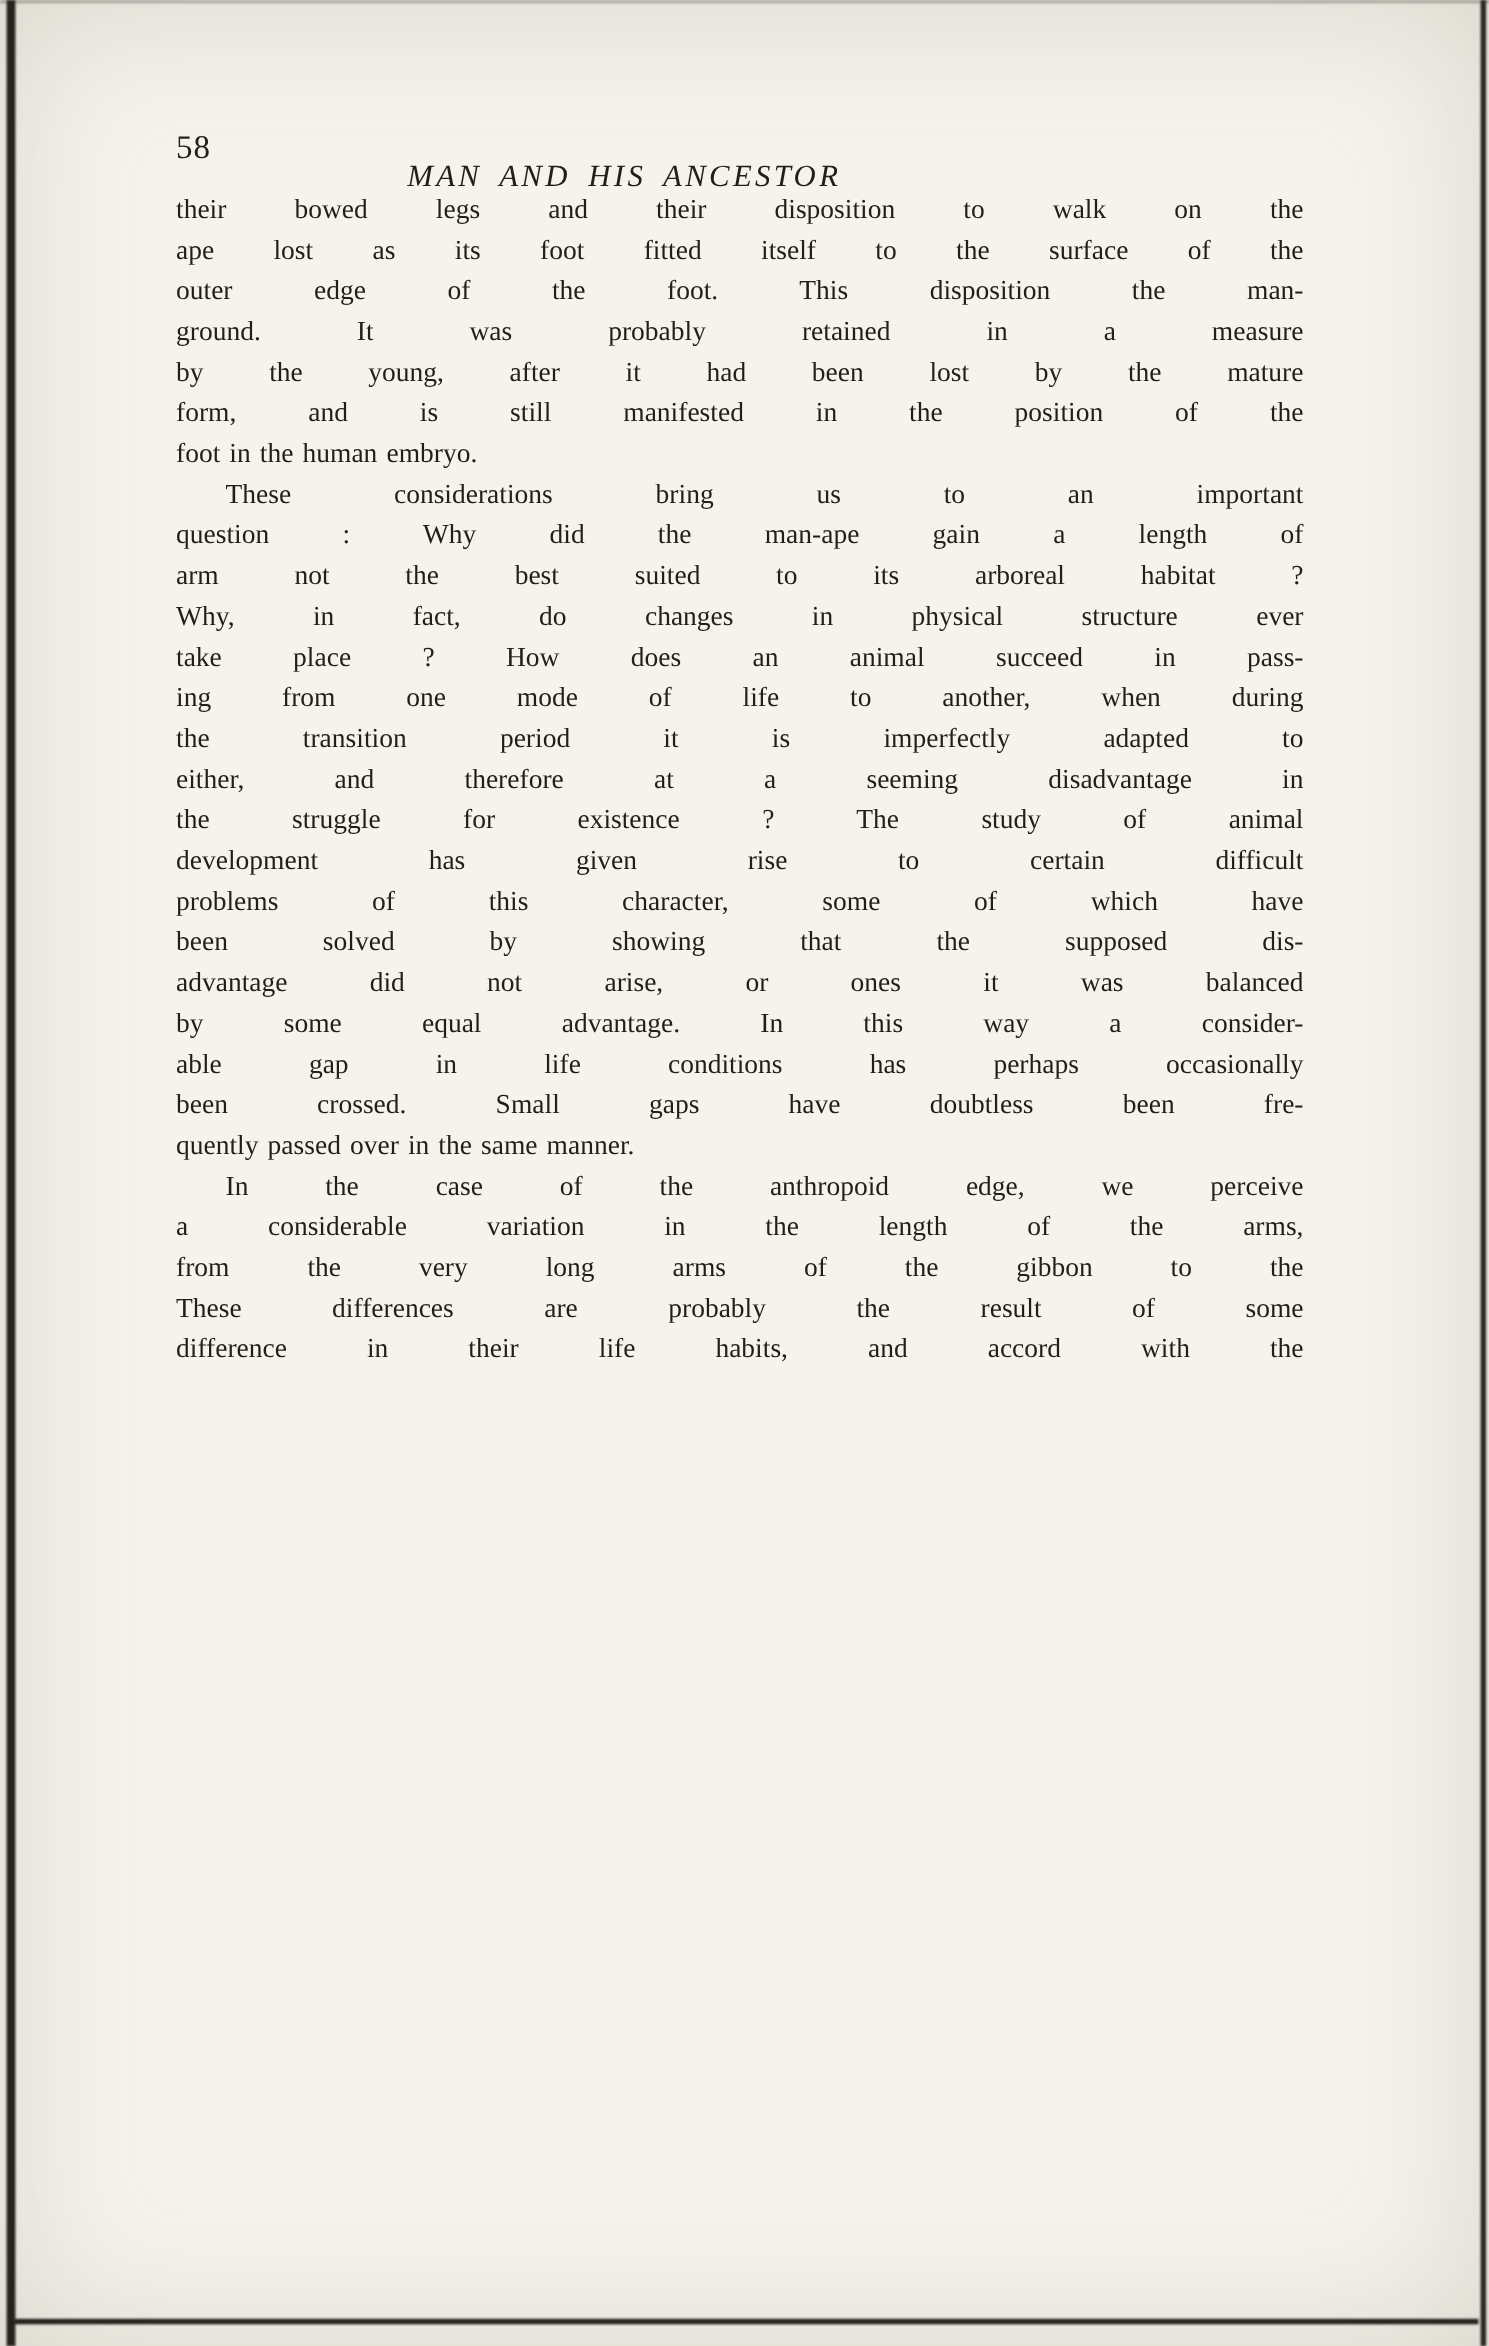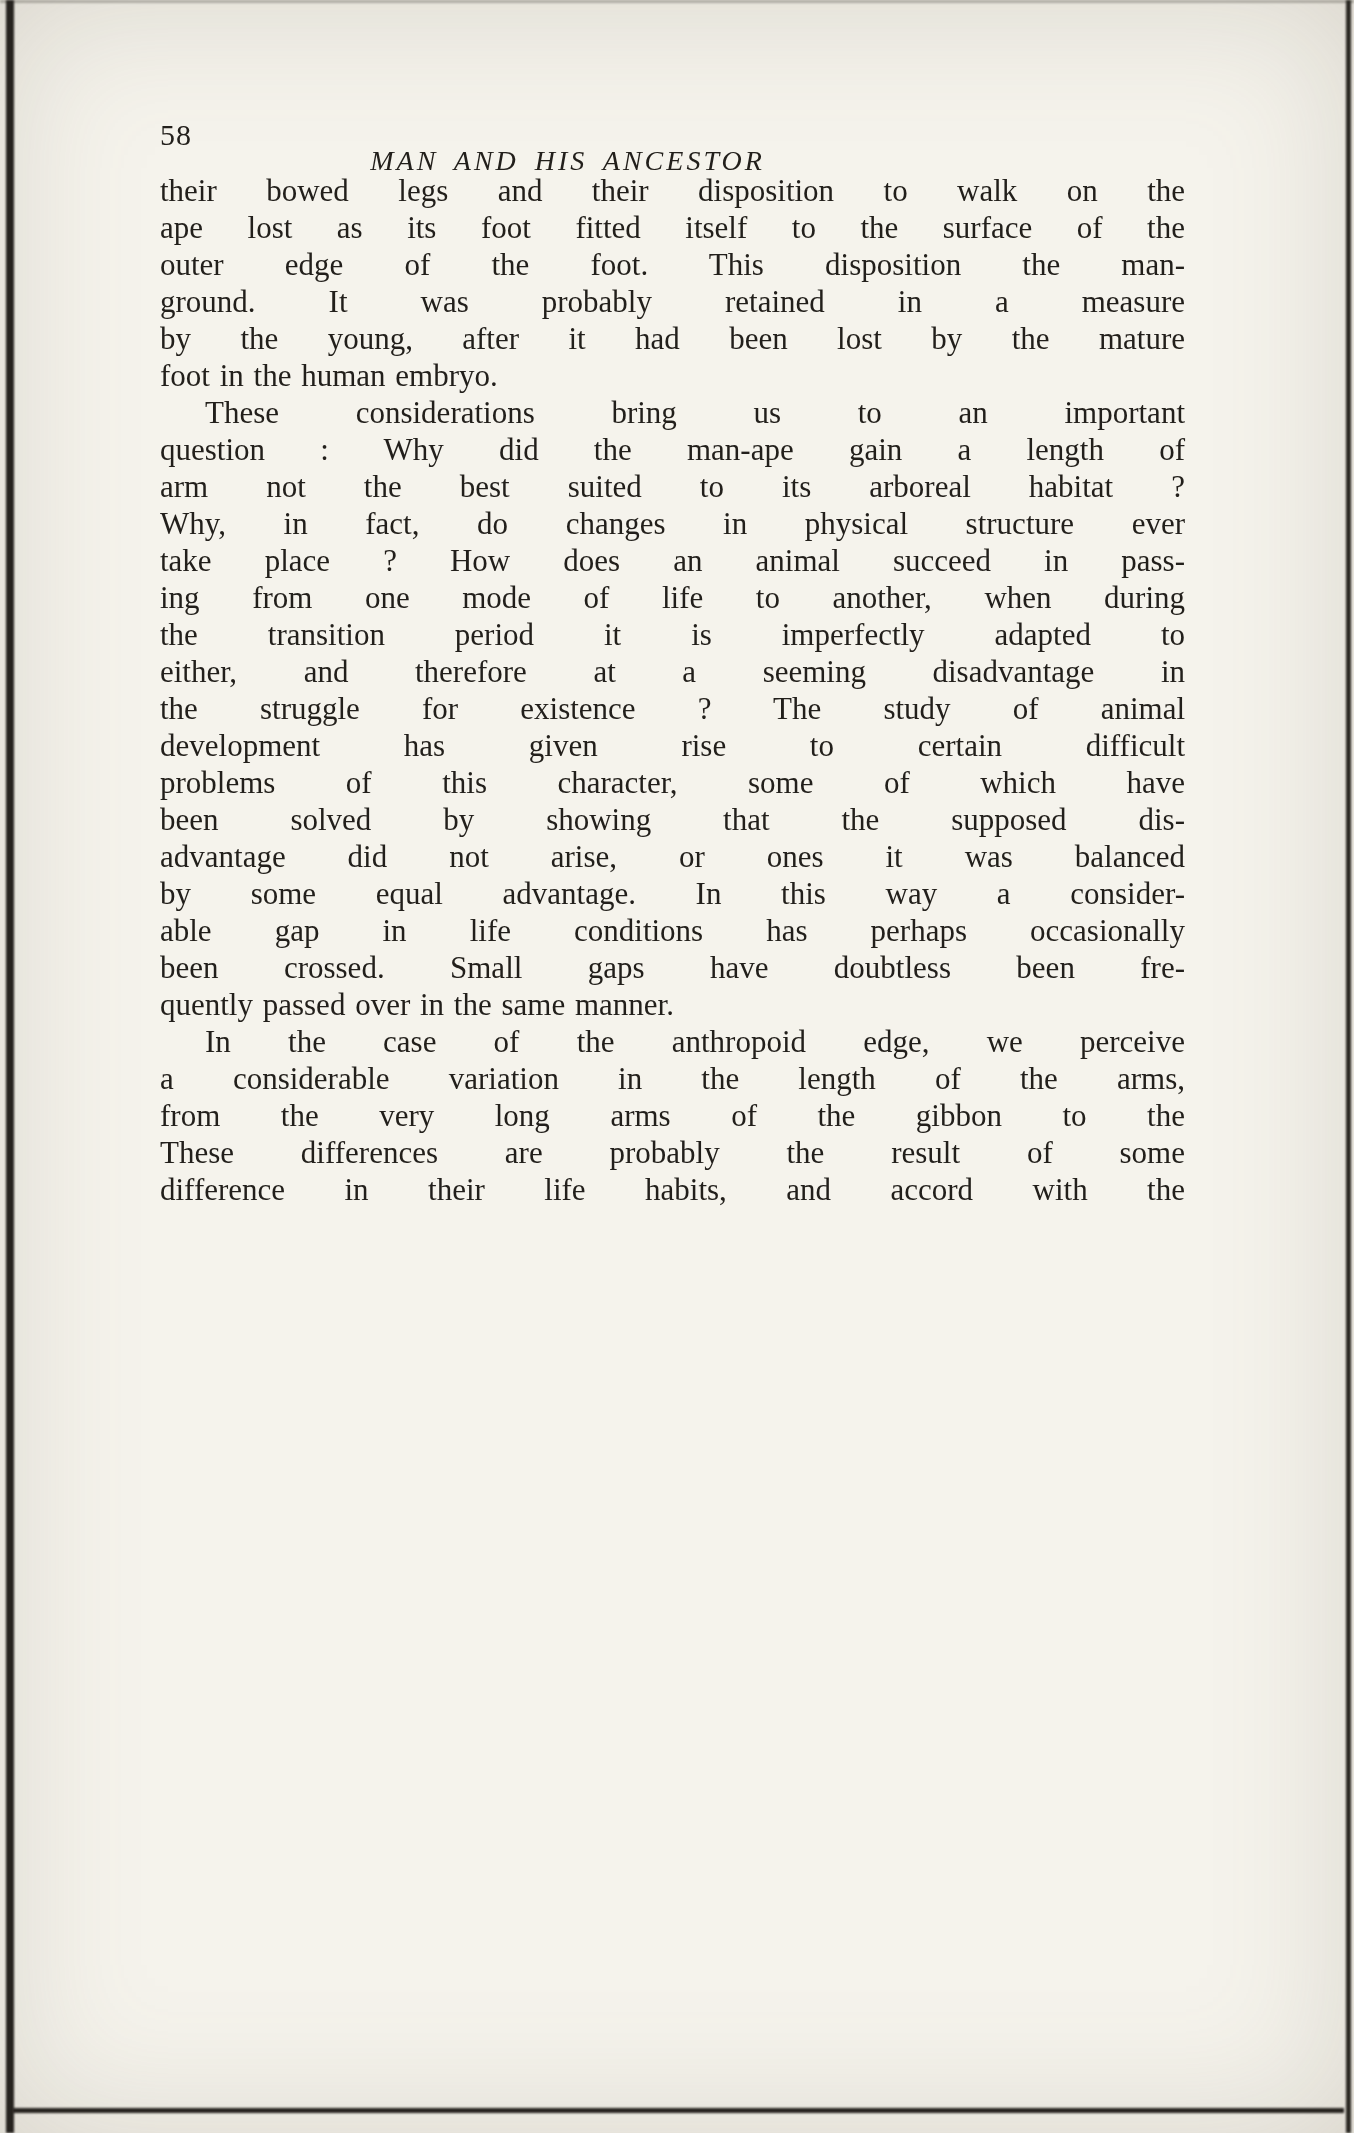--- a/index.html
+++ b/index.html
@@ -73,21 +73,21 @@
     font-size: 28px;
     letter-spacing: 3px;
     word-spacing: 6px;
     white-space: nowrap;
   }
   .body-text {
     position: absolute;
     left: 160px;
     top: 172px;
     width: 1025px;
-    font-size: 31px;
+    font-size: 25px;
     line-height: 37px;
     word-spacing: 2px;
   }
   .paragraph { margin: 0; }
   .line {
     text-align: justify;
     text-align-last: justify;
     white-space: normal;
   }
   .line.lastline {
@@ -114,20 +114,21 @@
     </div>
   </div>
 
   <div class="body-text">
       <div class="paragraph">
         <div class="line">their bowed legs and their disposition to walk on the</div>
         <div class="line">ape lost as its foot fitted itself to the surface of the</div>
         <div class="line">outer edge of the foot. This disposition the man-</div>
         <div class="line">ground. It was probably retained in a measure</div>
         <div class="line">by the young, after it had been lost by the mature</div>
+        <div class="line">form, and is still manifested in the position of the</div>
         <div class="line lastline">foot in the human embryo.</div>
       </div>
       <div class="paragraph">
         <div class="line indent">These considerations bring us to an important</div>
         <div class="line">question : Why did the man-ape gain a length of</div>
         <div class="line">arm not the best suited to its arboreal habitat ?</div>
         <div class="line">Why, in fact, do changes in physical structure ever</div>
         <div class="line">take place ? How does an animal succeed in pass-</div>
         <div class="line">ing from one mode of life to another, when during</div>
         <div class="line">the transition period it is imperfectly adapted to</div>

